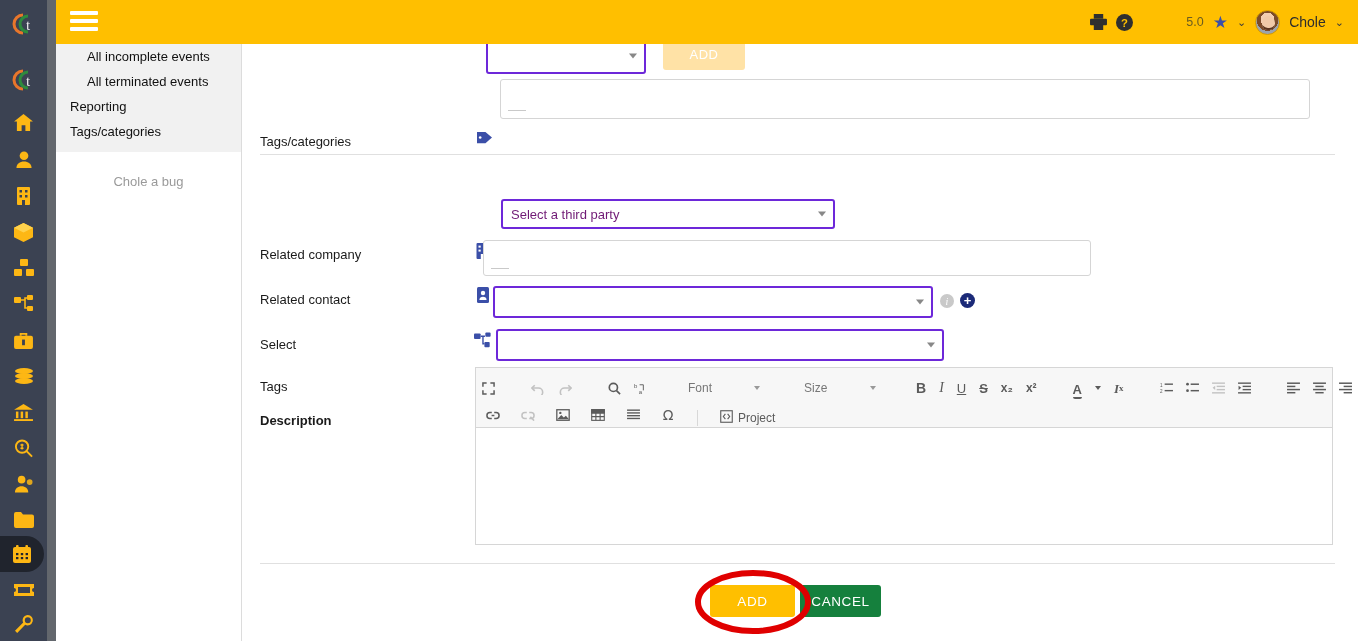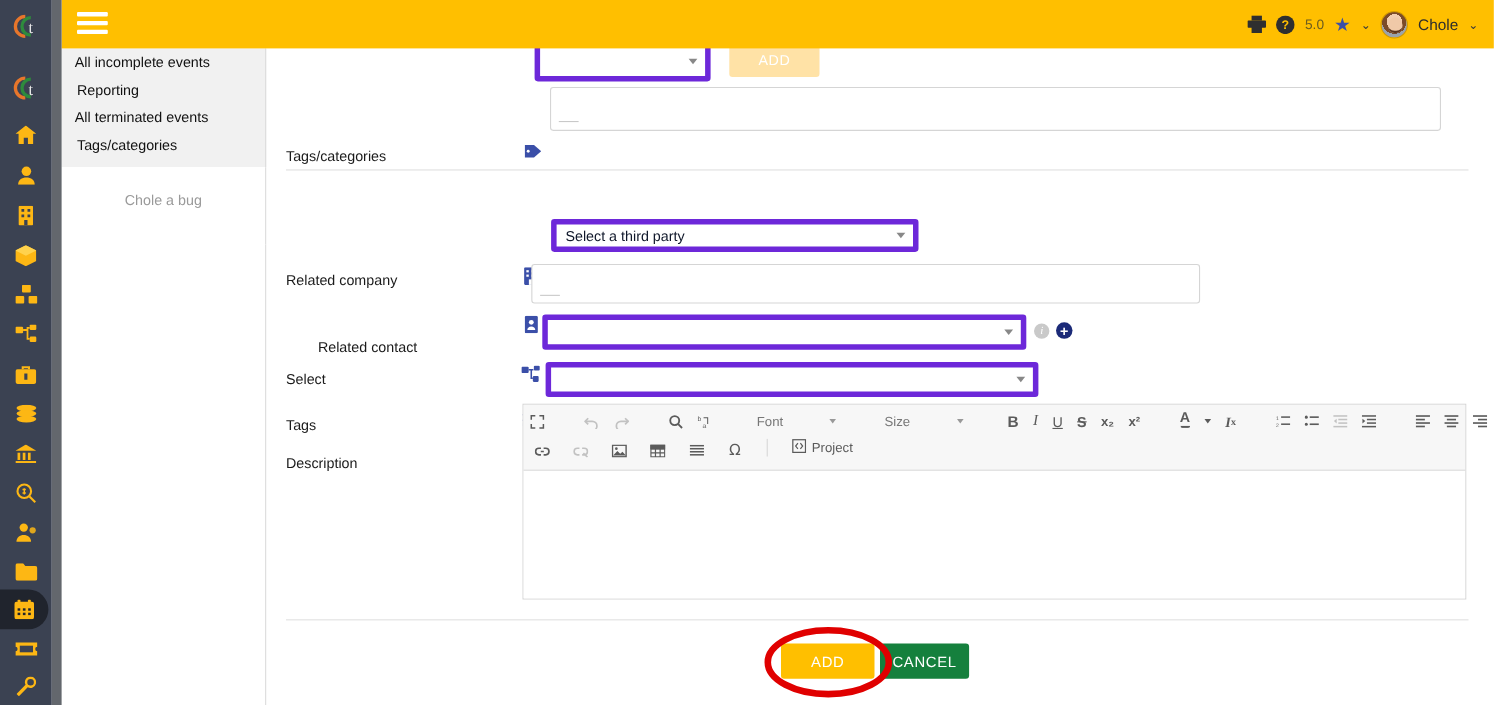--- a/index.html
+++ b/index.html
@@ -61,21 +61,21 @@
     display: block; height: 4px; background: #ffffff; border-radius: 1px;
   }
   #topbar-right {
     position: absolute; right: 14px; top: 0; height: 44px;
     display: flex; align-items: center; gap: 9px;
   }
   .tb-icon {
     color: #3a3a3a; font-size: 16px; line-height: 1;
     display: flex; align-items: center; cursor: pointer;
   }
-  .tb-version { color: #6b5c20; font-size: 12.5px; }
+  .tb-version { color: #6b5c20; font-size: 12.5px; margin-left: 44px; }
   .tb-star { color: #3b4fa8; font-size: 17px; cursor: pointer; }
   .tb-caret { color: #3a3a3a; font-size: 11px; cursor: pointer; }
   #avatar {
     width: 25px; height: 25px; border-radius: 50%;
     background: radial-gradient(circle at 50% 38%, #f2cdb0 0 38%, #7b4b2a 38% 60%, #9aa3ad 60% 100%);
     border: 1px solid #d39a00;
     overflow: hidden; position: relative;
   }
   #avatar::after{
     content:""; position:absolute; left:6px; top:5px; width:13px; height:14px;
@@ -92,21 +92,21 @@
     border-right: 1px solid #dcdcdc;
     z-index: 25;
   }
   .menu-item {
     height: 25px; line-height: 25px;
     font-size: 13px; color: #111;
     padding-left: 14px;
     cursor: pointer;
     white-space: nowrap;
   }
-  .menu-item.sub { padding-left: 12px; }
+  .menu-item.sub { padding-left: 31px; }
   #menu-lower {
     position: absolute; left: 56px; top: 152px;
     width: 186px; height: 70px;
     background: #ffffff;
     border-right: 1px solid #dcdcdc;
     z-index: 25;
     display: flex; align-items: flex-start; justify-content: center;
     padding-top: 22px;
   }
   #report-bug { font-size: 13px; color: #9a9a9a; cursor: pointer; }
@@ -146,24 +146,24 @@
     padding: 0 8px;
     outline: none;
     font-family: "Liberation Sans", sans-serif;
   }
   .underline {
     position: absolute;
     height: 1px; background: #c9c9c9; width: 18px;
   }
   .sel {
     position: absolute;
-    border: 5px solid #6d28d9;
+    border: 2px solid #6d28d9;
     background: #fff;
     border-radius: 3px;
-    font-size: 13px; color: #0f172a;
+    font-size: 13px; color: #701a75;
     display: flex; align-items: center;
     padding: 0 8px;
     cursor: pointer;
   }
   .sel .caret {
     position: absolute; right: 7px; top: 50%;
     transform: translateY(-50%);
     width: 0; height: 0;
     border-left: 4px solid transparent;
     border-right: 4px solid transparent;
@@ -201,21 +201,21 @@
     position: absolute; left: 232px; top: 323px;
     width: 858px; height: 178px;
     border: 1px solid #d6d6d6;
     background: #fff;
   }
   #ck-toolbar {
     height: 60px; background: #f7f7f7;
     border-bottom: 1px solid #d6d6d6;
     padding: 4px 6px 0 6px;
   }
-  .ck-row { display: flex; align-items: flex-start; height: 27px; gap: 13px; }
+  .ck-row { display: flex; align-items: flex-end; height: 27px; gap: 13px; }
   .ck-btn {
     width: 22px; height: 22px;
     display: flex; align-items: center; justify-content: center;
     color: #5b5b5b; font-size: 13px; cursor: pointer; border-radius: 2px;
     line-height: 1;
   }
   .ck-btn.dim { color: #c2c2c2; cursor: default; }
   .ck-sep { width: 1px; height: 16px; background: #d8d8d8; margin: 0 5px; }
   .ck-combo {
     height: 22px; min-width: 80px;
@@ -440,22 +440,22 @@
     <span class="tb-star">★</span>
     <span class="tb-caret">⌄</span>
     <span id="avatar"></span>
     <span id="username">Chole</span>
     <span class="tb-caret">⌄</span>
   </div>
 </div>
 
 <div id="menu-panel">
   <div class="menu-item sub">All incomplete events</div>
+  <div class="menu-item sub">All terminated events</div>
   <div class="menu-item">Reporting</div>
-  <div class="menu-item sub">All terminated events</div>
   <div class="menu-item">Tags/categories</div>
 </div>
 <div id="menu-lower">
   <span id="report-bug">Chole a bug</span>
 </div>
 <div id="menu-panel-tail"></div>
 
 <div id="main">
 
   <div class="sel" style="left:243px;top:-6px;width:160px;height:36px;">
@@ -487,21 +487,21 @@
           <rect x="7.2" y="6.6" width="2.2" height="2"></rect>
           <rect x="4.8" y="11" width="3" height="5"></rect>
         </g>
       </svg>
   </span>
   <div class="sel" style="left:258px;top:155px;width:334px;height:30px;">
     <span>Select a third party</span>
     <i class="caret"></i>
   </div>
 
-  <span class="flabel" style="left:17px;top:264px;margin-left:29px;">Related contact</span>
+  <span class="flabel" style="left:17px;top:248px;">Related contact</span>
   <span class="ficon" style="left:234px;top:243px;">
     <svg width="12" height="16" viewBox="0 0 12 16" fill="#3b4fa8">
         <rect x="0" y="0" width="12" height="16" rx="1.5"></rect>
         <circle cx="6" cy="6" r="2.2" fill="#fff"></circle>
         <path d="M2.4 13c0-2 1.6-3.2 3.6-3.2S9.6 11 9.6 13z" fill="#fff"></path>
       </svg>
   </span>
   <input class="inp" style="left: 240px; top: 196px; width: 608px; height: 36px;" value="">
   <div class="underline" style="left:248px;top:224px;"></div>
 
@@ -531,21 +531,21 @@
         <path d="M0 6.5 1.6 8.1 4.4 5.2" stroke="#3b4fa8" stroke-width="1.3" fill="none"></path>
         <rect x="0.3" y="10" width="3.2" height="2.2"></rect>
       </svg>
   </span>
 
   <div class="sel" style="left:253px;top:285px;width:448px;height:32px;">
     <span></span>
     <i class="caret"></i>
   </div>
 
-  <span class="flabel" style="left:17px;top:369px;">Description</span>
+  <span class="flabel" style="left:17px;top:369px;font-weight:bold;">Description</span>
 
   <div id="editor">
     <div id="ck-toolbar">
       <div class="ck-row">
         <span class="ck-btn">
           <svg width="13" height="13" viewBox="0 0 14 14" fill="none" stroke="#5b5b5b" stroke-width="1.6">
               <path d="M1 5V1h4M13 5V1H9M1 9v4h4M13 9v4H9"></path>
             </svg>
         </span>
         <span class="ck-sep"></span>

